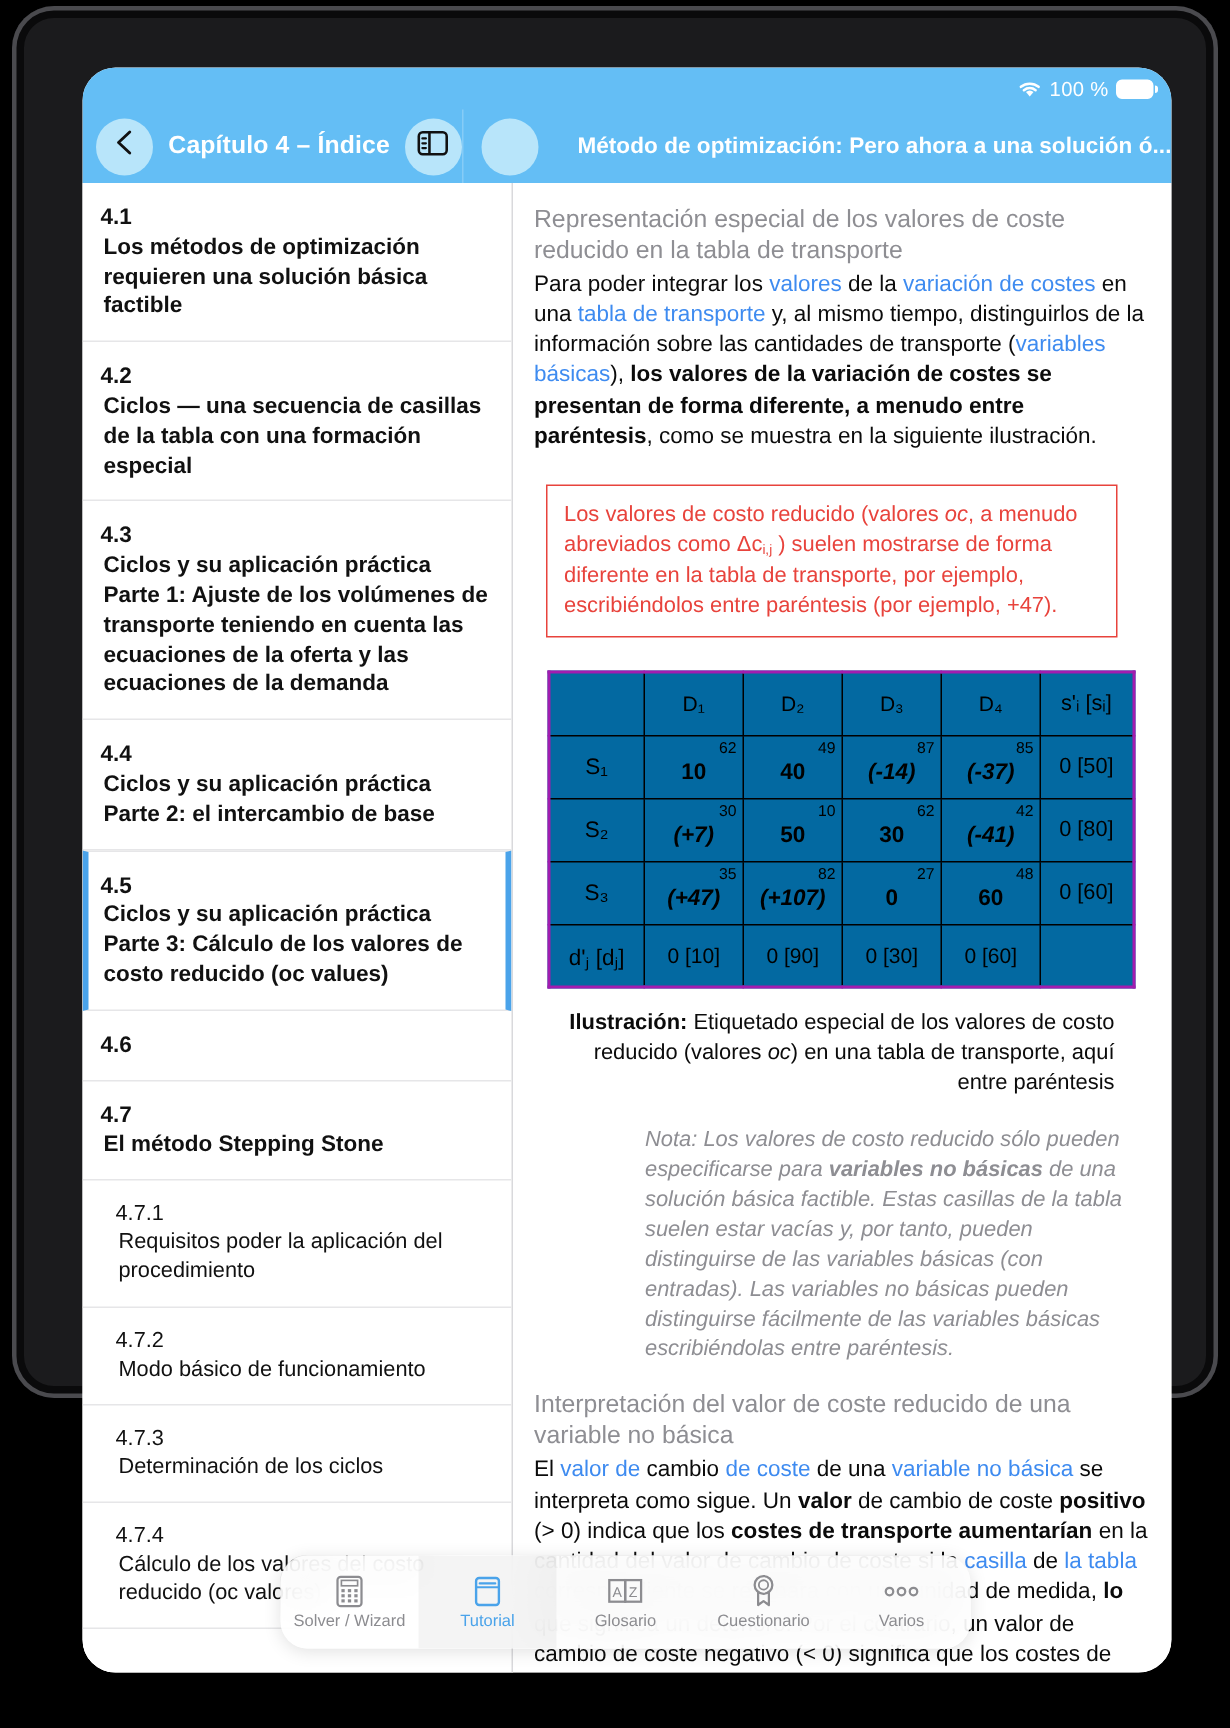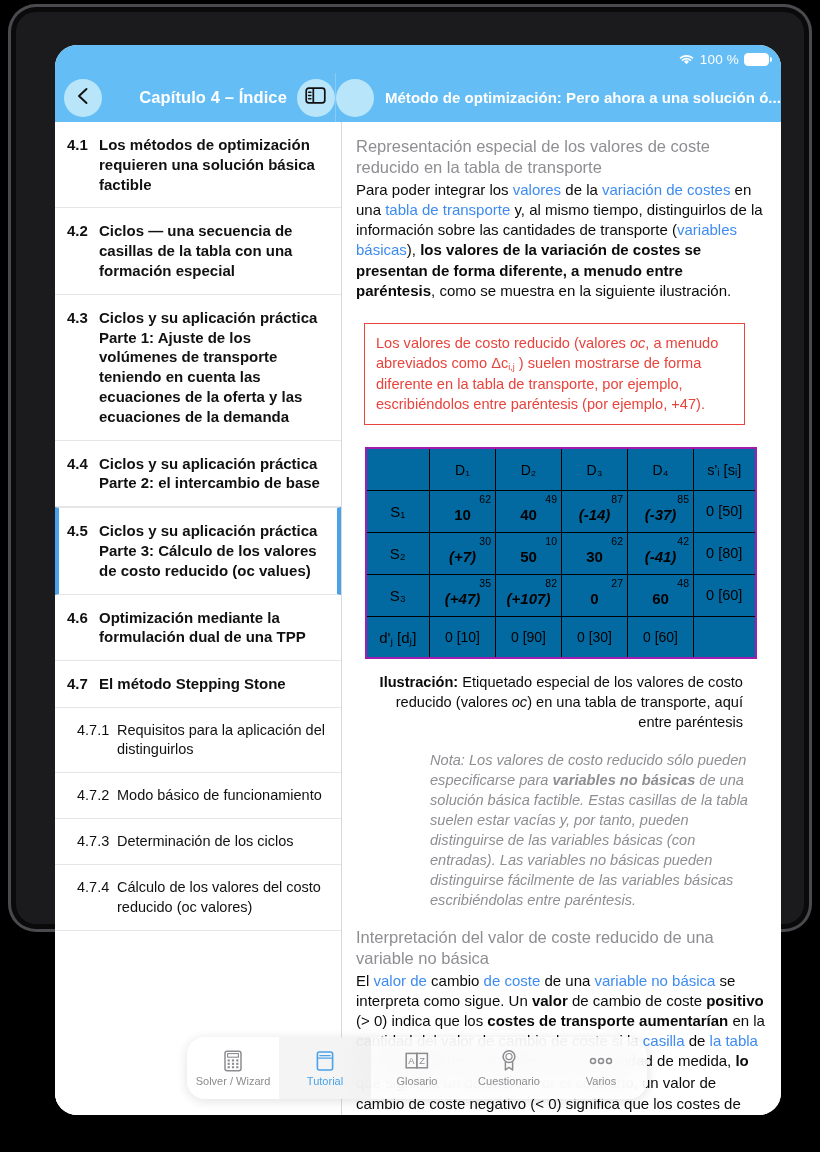--- a/index.html
+++ b/index.html
@@ -55,21 +55,22 @@
     width: 726px; height: 49px;
     display: flex; align-items: center;
   }
   #nav-left {
     width: 287px; height: 49px;
     display: flex; align-items: center; gap: 10px;
     padding-left: 9px;
   }
   #nav-right {
     flex: 1; height: 49px;
-    display: flex; align-items: center; gap: 11px;
+    display: flex; align-items: center; gap: 26px;
+    padding-left: 12px;
     border-left: 1px solid #86ccf7;
   }
   .circle-btn {
     width: 38px; height: 38px; min-width: 38px;
     border-radius: 50%;
     background: #b8e5fa;
     display: flex; align-items: center; justify-content: center;
   }
   #nav-title-left {
     color: #ffffff; font-size: 16.5px; font-weight: bold;
@@ -96,20 +97,21 @@
     background: #ffffff;
     border-right: 1px solid #d9d9dc;
     overflow: hidden;
     position: relative;
   }
   .toc-item {
     display: flex;
     padding: 13px 12px 13px 12px;
     border-bottom: 1px solid #e6e6e8;
     position: relative;
+    flex-direction: column;
   }
   .toc-item.sub { padding-left: 22px; }
   .toc-item.selected {
     border-left: 4px solid #4aa3ea;
     border-right: 4px solid #4aa3ea;
     padding-left: 8px;
     border-bottom: 1px solid #e6e6e8;
     border-top: 1px solid #e6e6e8;
   }
   .toc-num {
@@ -283,29 +285,28 @@
           <div class="toc-item">
             <div class="toc-num">4.4</div>
             <div class="toc-text">Ciclos y su aplicación práctica Parte 2: el intercambio de base</div>
           </div>
           <div class="toc-item selected">
             <div class="toc-num">4.5</div>
             <div class="toc-text">Ciclos y su aplicación práctica Parte 3: Cálculo de los valores de costo reducido (oc values)</div>
           </div>
           <div class="toc-item">
             <div class="toc-num">4.6</div>
-            <div class="toc-text">Optimización mediante la formulación dual de una TPP</div>
           </div>
           <div class="toc-item">
             <div class="toc-num">4.7</div>
             <div class="toc-text">El método Stepping Stone</div>
           </div>
           <div class="toc-item sub">
             <div class="toc-num">4.7.1</div>
-            <div class="toc-text">Requisitos para la aplicación del distinguirlos</div>
+            <div class="toc-text">Requisitos poder la aplicación del procedimiento</div>
           </div>
           <div class="toc-item sub">
             <div class="toc-num">4.7.2</div>
             <div class="toc-text">Modo básico de funcionamiento</div>
           </div>
           <div class="toc-item sub">
             <div class="toc-num">4.7.3</div>
             <div class="toc-text">Determinación de los ciclos</div>
           </div>
           <div class="toc-item sub">

